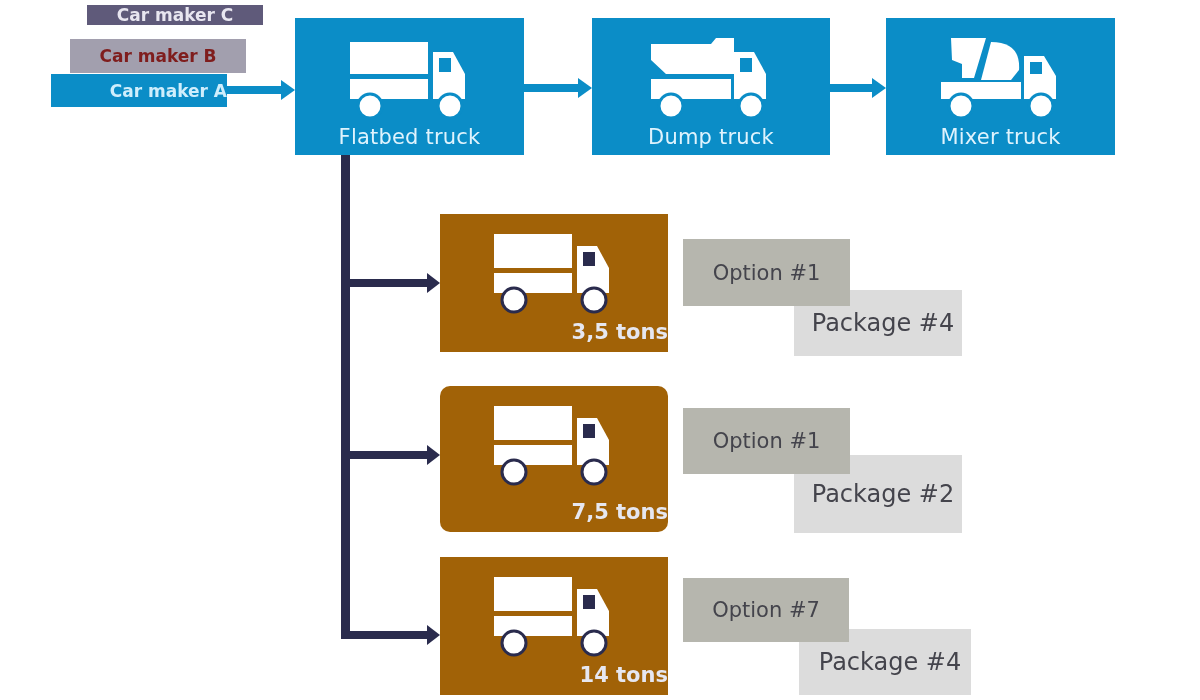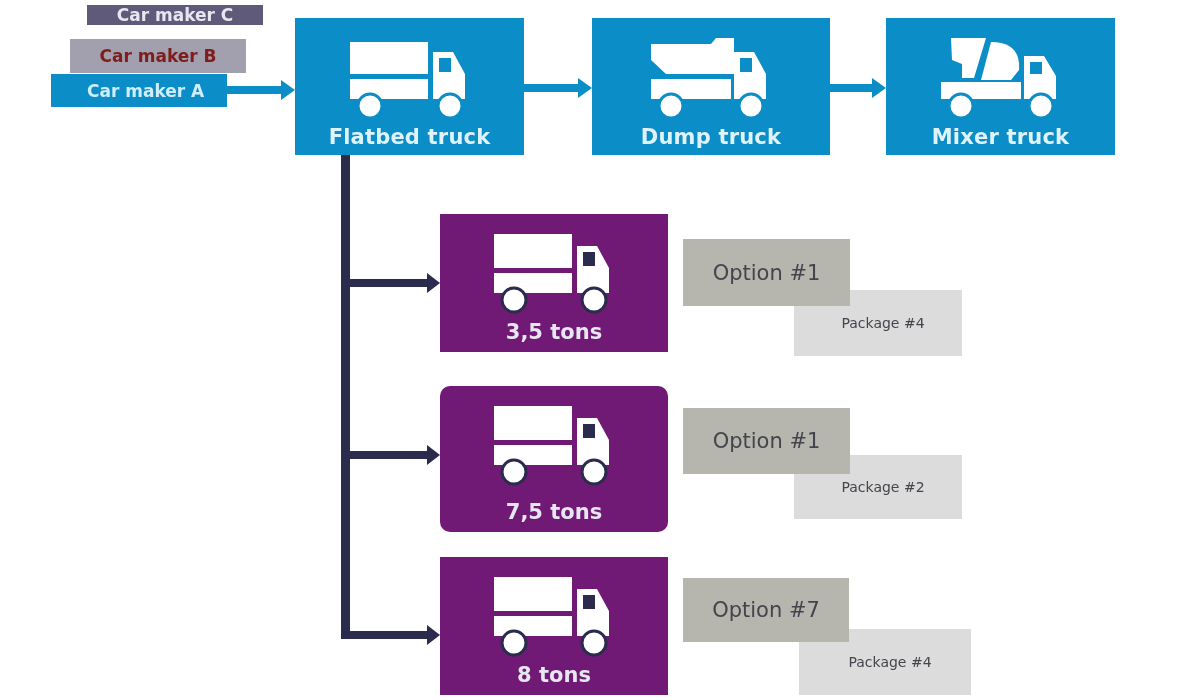--- a/index.html
+++ b/index.html
@@ -7,57 +7,57 @@
     width: 1200px; height: 700px; position: relative; overflow: hidden;
     background: #ffffff;
     font-family: "DejaVu Sans", "Liberation Sans", sans-serif;
   }
   .maker {
     position: absolute; color: #ffffff; font-size: 17px; font-weight: bold;
     display: flex; align-items: center; justify-content: center; box-sizing: border-box;
   }
   .maker-c { left: 87px; top: 5px; width: 176px; height: 20px; background: #5f5a7a; color: #e8e6f0; }
   .maker-b { left: 70px; top: 39px; width: 176px; height: 34px; background: #a29fae; color: #7f1d1d; }
-  .maker-a { left: 51px; top: 74px; width: 176px; height: 33px; background: #0b8dc7; color: #cfeefc; justify-content: flex-start; padding-left: 36px; }
+  .maker-a { left: 51px; top: 74px; width: 176px; height: 33px; background: #0b8dc7; color: #cfeefc; justify-content: flex-end; padding-left: 36px; }
 
   .vehicle {
     position: absolute; background: #0b8dc7; color: #dff3fd;
     display: flex; flex-direction: column; align-items: center; justify-content: flex-end;
     box-sizing: border-box; padding-bottom: 6px;
   }
-  .vehicle .label { font-size: 21px; font-weight: bold; letter-spacing: 0.2px; margin-top: 36px; }
+  .vehicle .label { font-size: 21px; font-weight: normal; letter-spacing: 0.2px; margin-top: 36px; }
   .vehicle svg { position: absolute; left: 50%; top: 16px; transform: translateX(-50%); }
 
   .v-flatbed { left: 295px; top: 18px; width: 229px; height: 137px; }
   .v-dump    { left: 592px; top: 18px; width: 238px; height: 137px; }
   .v-mixer   { left: 886px; top: 18px; width: 229px; height: 137px; }
 
   .weight {
-    position: absolute; background: #701a75; color: #e6e7f0;
-    display: flex; flex-direction: column; align-items: center; justify-content: flex-end;
+    position: absolute; background: #a16207; color: #e6e7f0;
+    display: flex; flex-direction: column; align-items: flex-end; justify-content: flex-end;
     box-sizing: border-box; padding-bottom: 8px;
   }
   .weight .label { font-size: 21px; font-weight: bold; }
   .weight svg { position: absolute; left: 50%; top: 16px; transform: translateX(-50%); }
   .w1 { left: 440px; top: 214px; width: 228px; height: 138px; }
   .w2 { left: 440px; top: 386px; width: 228px; height: 146px; border-radius: 10px; }
   .w3 { left: 440px; top: 557px; width: 228px; height: 138px; }
 
   .option {
     position: absolute; background: #b6b6ae; color: #44444c; font-size: 21px;
     display: flex; align-items: center; justify-content: center; box-sizing: border-box;
   }
   .package {
-    position: absolute; background: #dcdcdc; color: #44444c; font-size: 14px;
+    position: absolute; background: #dcdcdc; color: #44444c; font-size: 24px;
     display: flex; align-items: center; justify-content: center; box-sizing: border-box;
   }
   .o1 { left: 683px; top: 239px; width: 167px; height: 67px; }
   .p1 { left: 794px; top: 290px; width: 168px; height: 66px; }
   .o2 { left: 683px; top: 408px; width: 167px; height: 66px; }
-  .p2 { left: 794px; top: 455px; width: 168px; height: 64px; }
+  .p2 { left: 794px; top: 455px; width: 168px; height: 78px; }
   .o3 { left: 683px; top: 578px; width: 166px; height: 64px; }
   .p3 { left: 799px; top: 629px; width: 172px; height: 66px; }
 
   .connectors { position: absolute; left: 0; top: 0; }
 </style>
 </head>
 <body>
 
 <svg class="connectors" width="1200" height="700">
 
@@ -166,21 +166,21 @@
 
 <div class="weight w3">
   <svg width="130" height="90" viewBox="0 0 130 90">
     <rect x="5" y="4" width="78" height="34" fill="#ffffff"></rect>
     <rect x="5" y="43" width="78" height="20" fill="#ffffff"></rect>
     <path d="M88 16 h20 l12 22 v25 h-32 z" fill="#ffffff"></path>
     <rect x="94" y="22" width="12" height="14" fill="#2a2b4d"></rect>
     <circle cx="25" cy="70" r="12" fill="#ffffff" stroke="#2a2b4d" stroke-width="3"></circle>
     <circle cx="105" cy="70" r="12" fill="#ffffff" stroke="#2a2b4d" stroke-width="3"></circle>
   </svg>
-  <span class="label">8 tons</span>
+  <span class="label">14 tons</span>
 </div>
 
 <div class="package p1">
   <span style="padding-left:10px;">Package #4</span>
 </div>
 <div class="option o1">
   <span>Option #1</span>
 </div>
 
 <div class="package p2">

